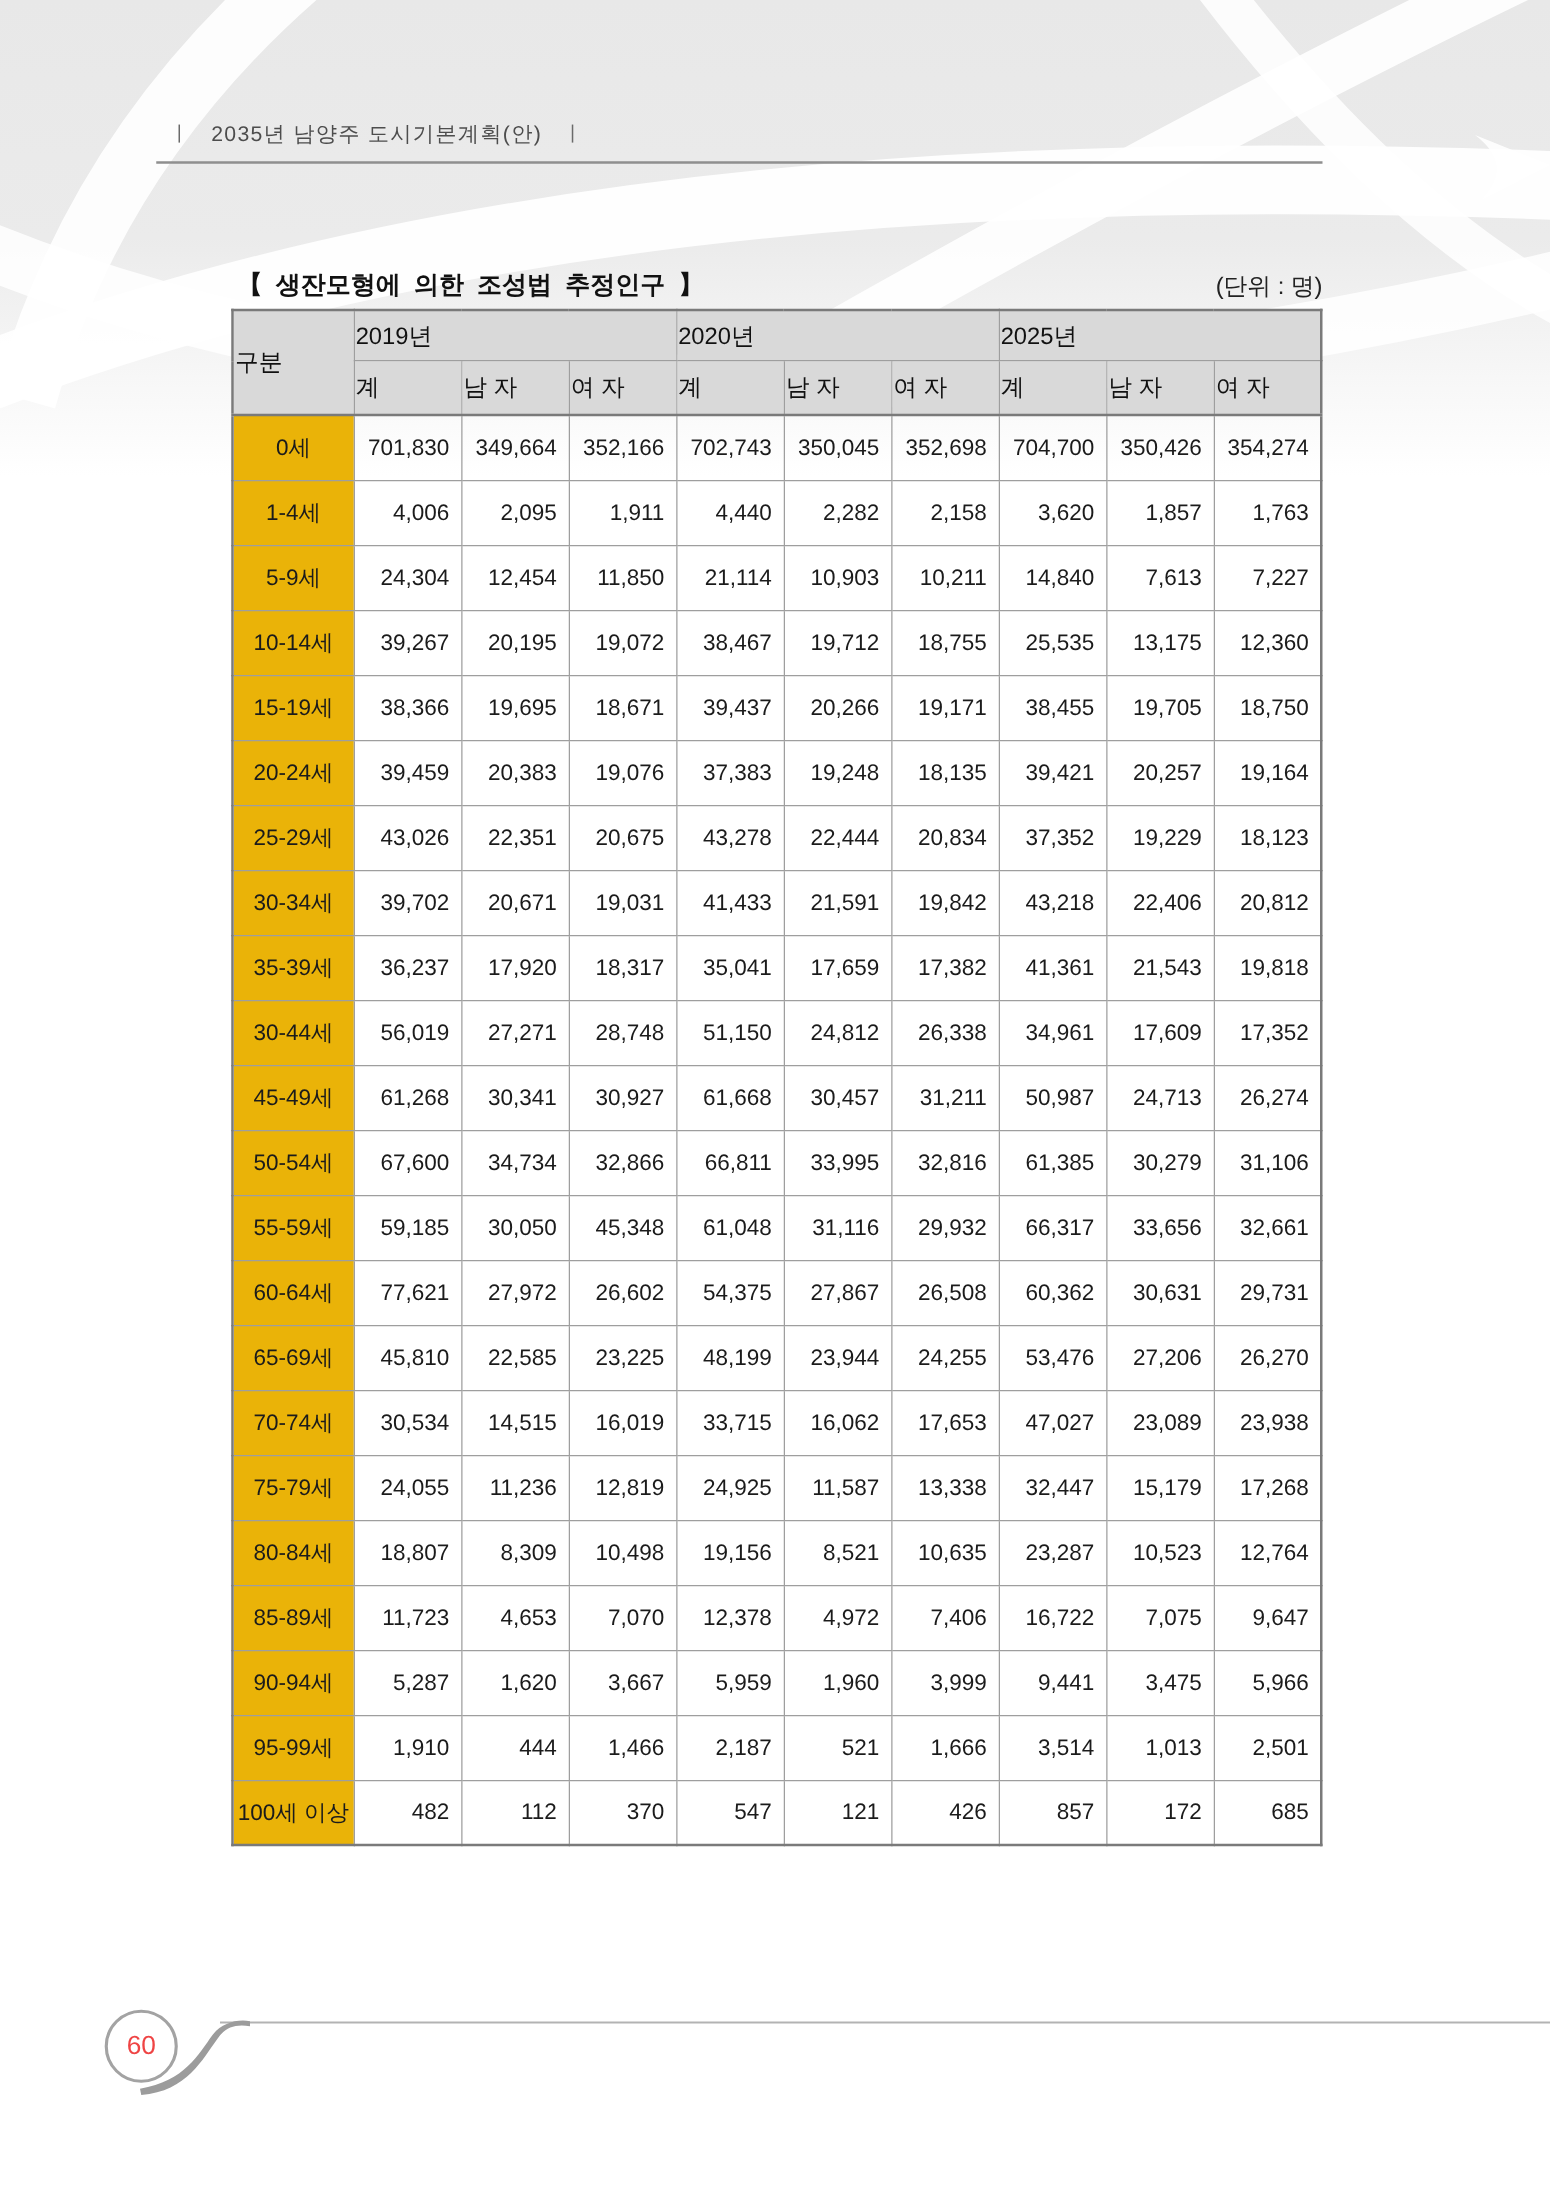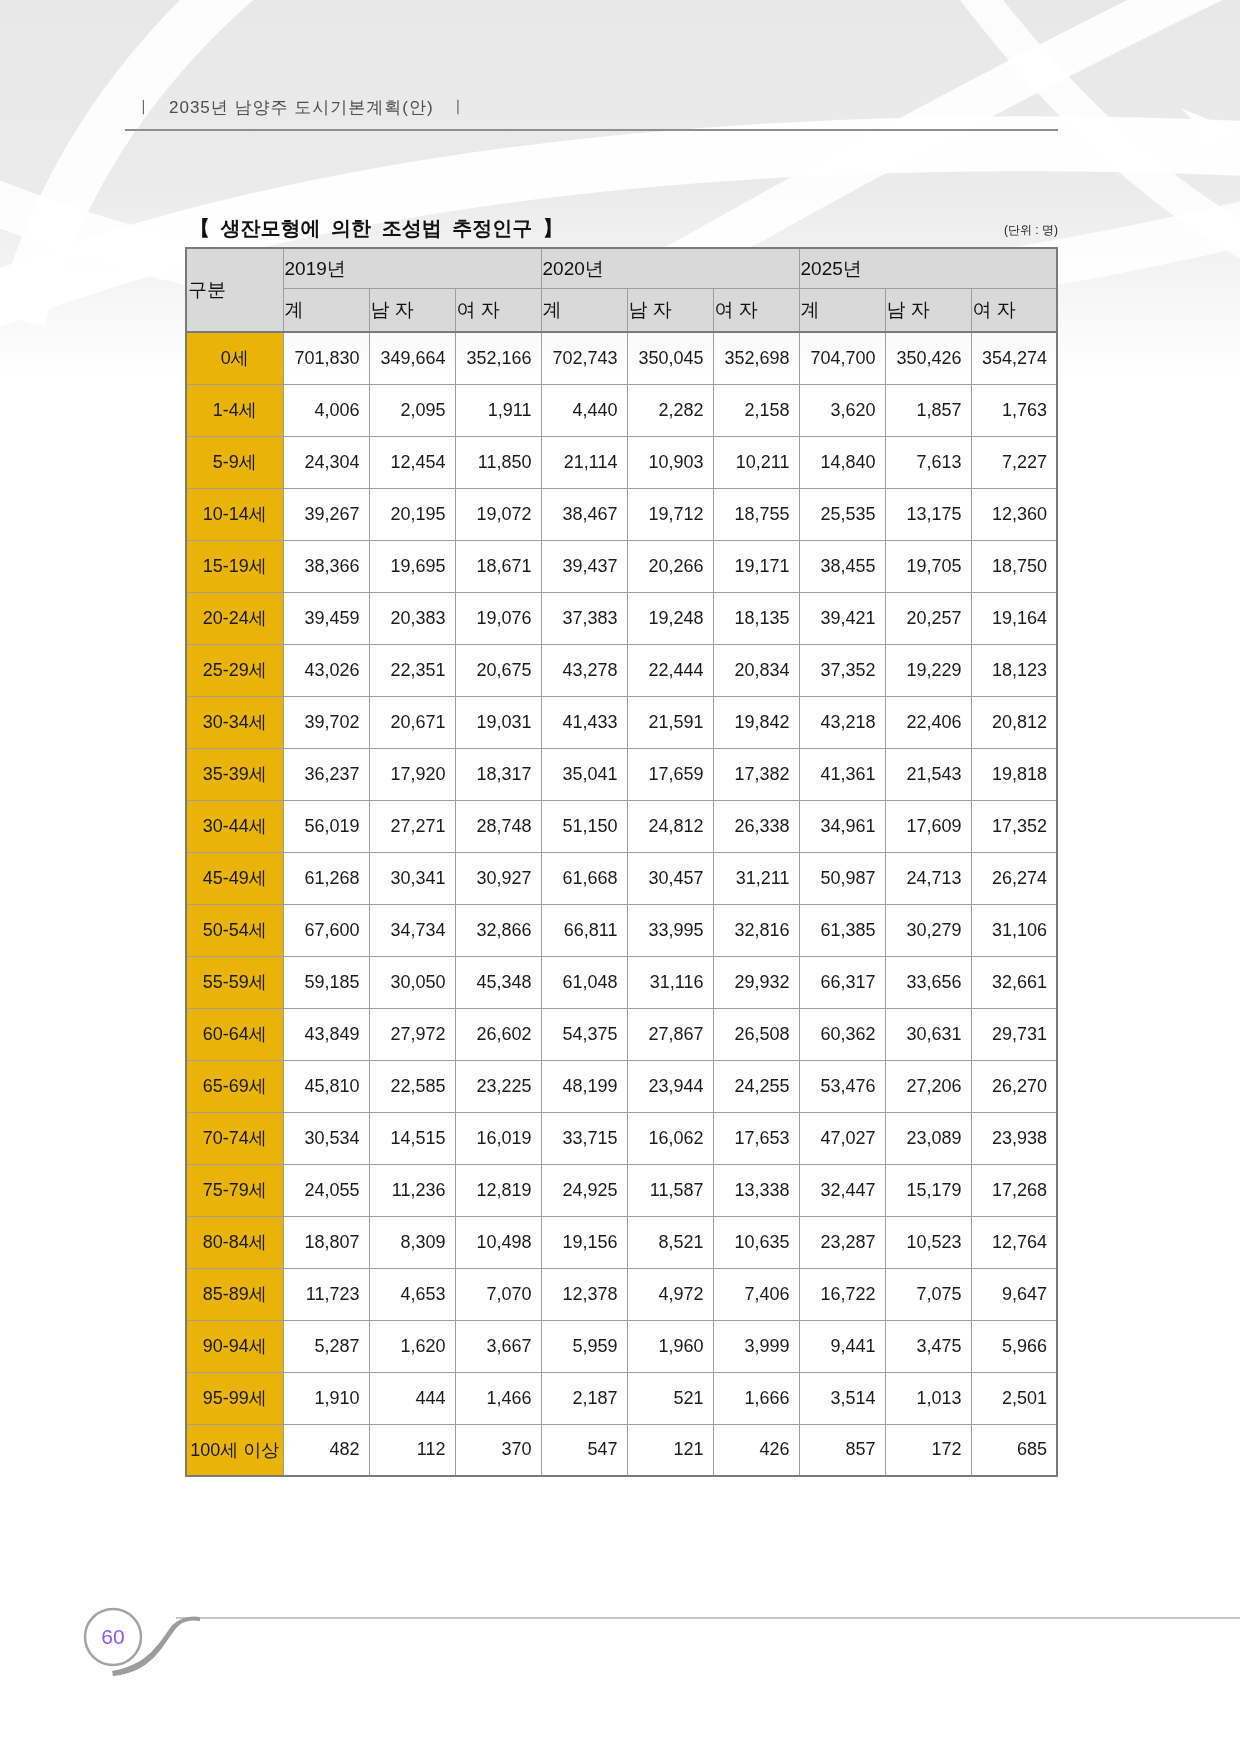--- a/index.html
+++ b/index.html
@@ -27,21 +27,21 @@
     position: absolute; left: 185px; top: 216px; width: 873px; z-index: 3;
   }
   .title-row {
     display: flex; justify-content: space-between; align-items: flex-end;
     margin: 0 0 7px 0;
   }
   .tbl-title {
     font-size: 20px; font-weight: bold; color: #111;
     word-spacing: 5px; margin-left: 5px; line-height: 24px;
   }
-  .unit-label { font-size: 12px; color: #222; line-height: 20px; }
+  .unit-label { font-size: 19px; color: #222; line-height: 20px; }
   table.pop {
     width: 873px; border-collapse: collapse; table-layout: fixed;
     border: 2px solid #7a7a7a;
   }
   table.pop col.c-label { width: 97px; }
   table.pop th, table.pop td {
     border: 1px solid #9e9e9e;
     font-weight: normal;
     overflow: hidden; white-space: nowrap;
   }
@@ -56,21 +56,21 @@
     background: #eab308; text-align: center; font-size: 18px; color: #1b1b1b;
   }
   table.pop tbody tr { height: 52px; }
   table.pop tbody td {
     text-align: right; padding-right: 9px; font-size: 18px; color: #1b1b1b;
   }
   .footer-deco { position: absolute; left: 0; top: 1595px; width: 1240px; height: 120px; z-index: 2; }
   .page-num {
     position: absolute; left: 85px; top: 1610px; width: 56px; height: 54px;
     display: flex; align-items: center; justify-content: center;
-    font-size: 21px; color: #8b5cf6; z-index: 3;
+    font-size: 21px; color: #ef4444; z-index: 3;
   }
 </style>
 </head>
 <body>
 
 <svg class="deco-top" viewBox="0 0 1240 380" xmlns="http://www.w3.org/2000/svg">
   <defs>
     <linearGradient id="bgGrad" x1="0" y1="0" x2="0" y2="1">
       <stop offset="0" stop-color="#e8e8e8"></stop>
       <stop offset="0.5" stop-color="#ebebeb"></stop>
@@ -283,21 +283,21 @@
           <td>45,348</td>
           <td>61,048</td>
           <td>31,116</td>
           <td>29,932</td>
           <td>66,317</td>
           <td>33,656</td>
           <td>32,661</td>
         </tr>
         <tr>
           <th>60-64세</th>
-          <td>43,849</td>
+          <td>77,621</td>
           <td>27,972</td>
           <td>26,602</td>
           <td>54,375</td>
           <td>27,867</td>
           <td>26,508</td>
           <td>60,362</td>
           <td>30,631</td>
           <td>29,731</td>
         </tr>
         <tr>

